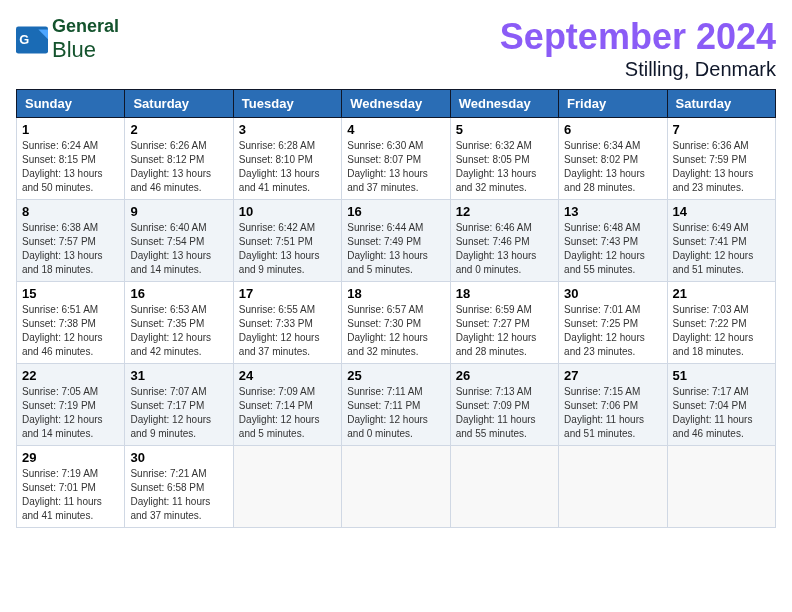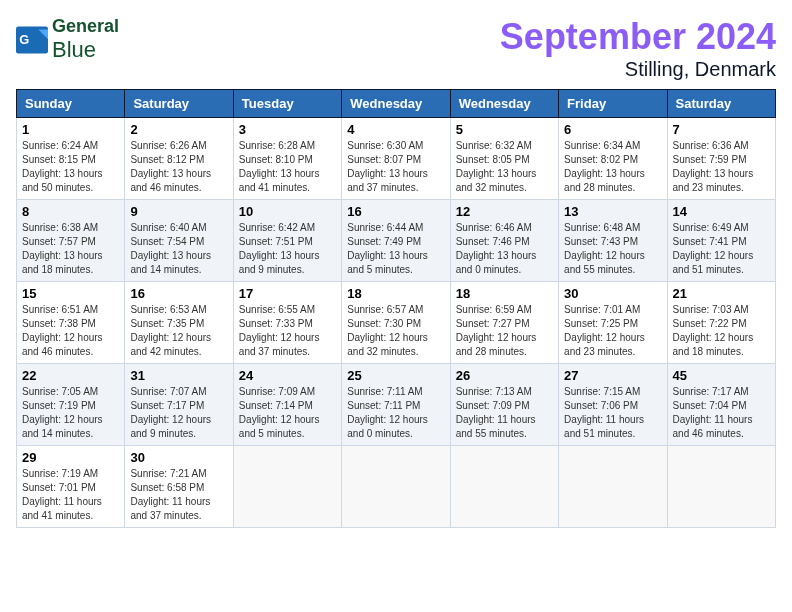--- a/index.html
+++ b/index.html
@@ -215,21 +215,21 @@
       </td>
         <td>
         <span class="day-num">26</span>
         <div class="day-info">Sunrise: 7:13 AM<br>Sunset: 7:09 PM<br>Daylight: 11 hours<br>and 55 minutes.</div>
       </td>
         <td>
         <span class="day-num">27</span>
         <div class="day-info">Sunrise: 7:15 AM<br>Sunset: 7:06 PM<br>Daylight: 11 hours<br>and 51 minutes.</div>
       </td>
         <td>
-        <span class="day-num">45</span>
+        <span class="day-num">51</span>
         <div class="day-info">Sunrise: 7:17 AM<br>Sunset: 7:04 PM<br>Daylight: 11 hours<br>and 46 minutes.</div>
       </td>
       </tr>
       <tr>
         <td>
         <span class="day-num">29</span>
         <div class="day-info">Sunrise: 7:19 AM<br>Sunset: 7:01 PM<br>Daylight: 11 hours<br>and 41 minutes.</div>
       </td>
         <td>
         <span class="day-num">30</span>

